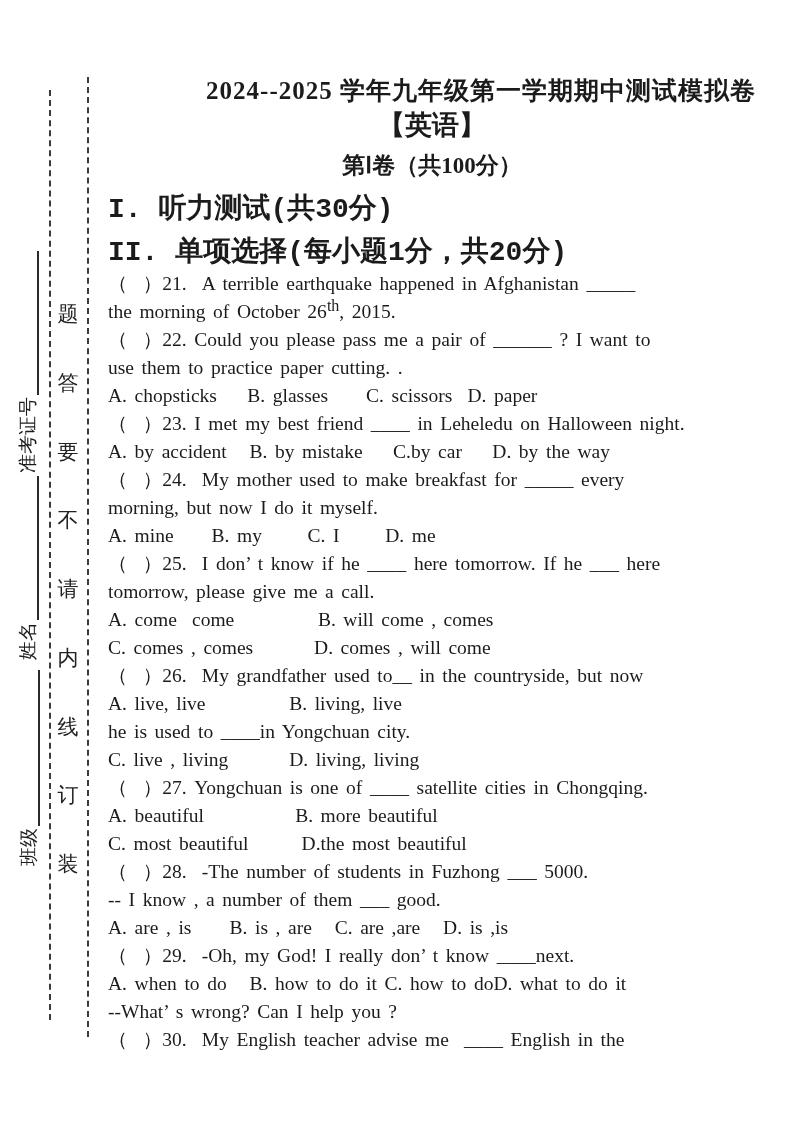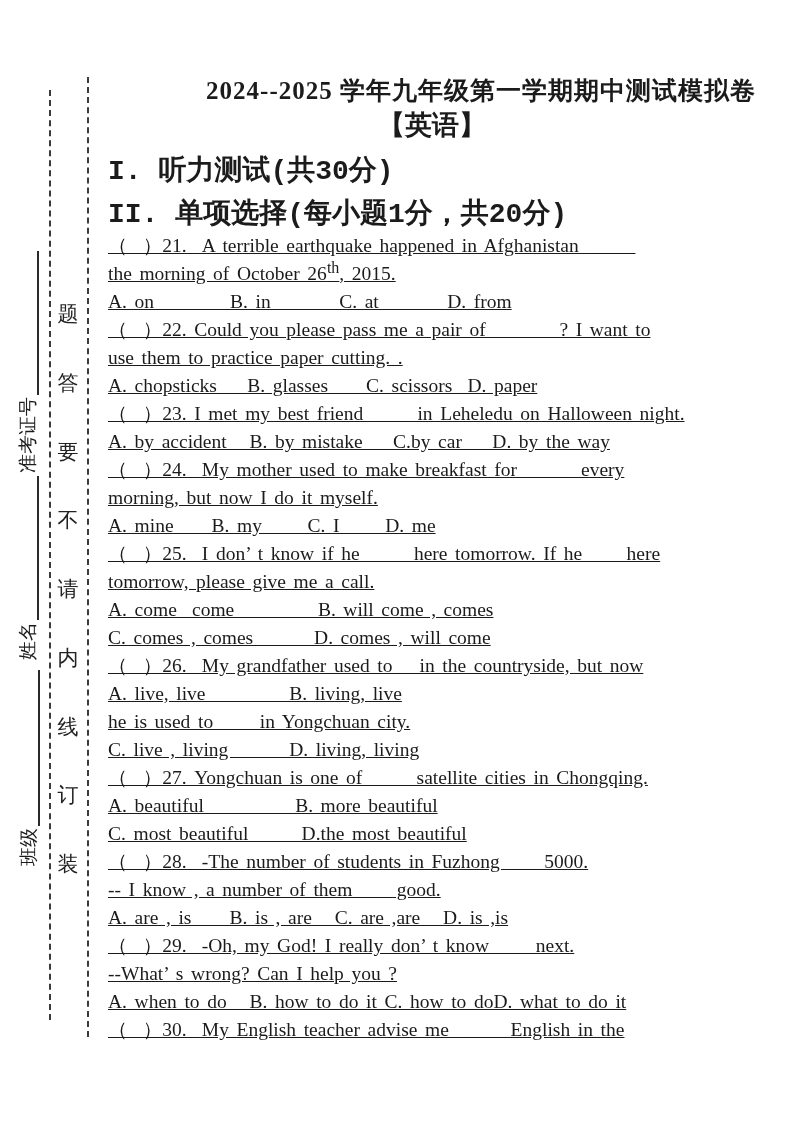--- a/index.html
+++ b/index.html
@@ -30,21 +30,21 @@
     display:flex;flex-direction:column;justify-content:space-between;align-items:center;
     font-size:21px;color:#222;
   }
   
   .content{position:absolute;left:108px;top:0;width:648px;}
   .title{margin-top:74px;text-align:right;font-weight:bold;font-size:25px;letter-spacing:1px;}
   .subject{text-align:center;font-weight:bold;font-size:27px;}
   .part{margin-top:7px;text-align:center;font-weight:bold;font-size:23px;}
   .sec{margin-top:14px;font-weight:bold;font-size:28px;font-family:Liberation Mono, monospace;line-height:29px;}
   .body-lines{margin-top:3px;font-size:19.5px;line-height:28px;}
-  .bline{white-space:pre;word-spacing:0.14em;text-decoration:underline;}
+  .bline{white-space:pre;word-spacing:0.14em;}
   .bline sup{font-size:16px;vertical-align:super;line-height:0;}
 </style>
 </head>
 <body>
 
 <div class="page">
 
   <div class="dash-line inner"></div>
   <div class="dash-line outer"></div>
 
@@ -69,27 +69,27 @@
     <span>请</span>
     <span>内</span>
     <span>线</span>
     <span>订</span>
     <span>装</span>
   </div>
 
   <div class="content">
     <div class="title">2024--2025 学年九年级第一学期期中测试模拟卷</div>
     <div class="subject">【英语】</div>
+    <div class="part">第Ⅰ卷（共100分）</div>
     <div class="sec">I.  听力测试(共30分)</div>
     <div class="sec">II.  单项选择(每小题1分，共20分)</div>
 
     <div class="body-lines">
       <div class="bline">（  ）21.  A terrible earthquake happened in Afghanistan _____</div>
       <div class="bline"><span>the morning of October 26</span><sup>th</sup><span>, 2015.</span></div>
-      <div class="bline">A. on          B. in         C. at         D. from</div>
       <div class="bline">（  ）22. Could you please pass me a pair of ______ ? I want to</div>
       <div class="bline">use them to practice paper cutting. .</div>
       <div class="bline">A. chopsticks    B. glasses     C. scissors  D. paper</div>
       <div class="bline">（  ）23. I met my best friend ____ in Leheledu on Halloween night.</div>
       <div class="bline">A. by accident   B. by mistake    C.by car    D. by the way</div>
       <div class="bline">（  ）24.  My mother used to make breakfast for _____ every</div>
       <div class="bline">morning, but now I do it myself.</div>
       <div class="bline">A. mine     B. my      C. I      D. me</div>
       <div class="bline">（  ）25.  I don’ t know if he ____ here tomorrow. If he ___ here</div>
       <div class="bline">tomorrow, please give me a call.</div>
@@ -99,18 +99,18 @@
       <div class="bline">A. live, live           B. living, live</div>
       <div class="bline">he is used to ____in Yongchuan city.</div>
       <div class="bline">C. live , living        D. living, living</div>
       <div class="bline">（  ）27. Yongchuan is one of ____ satellite cities in Chongqing.</div>
       <div class="bline">A. beautiful            B. more beautiful</div>
       <div class="bline">C. most beautiful       D.the most beautiful</div>
       <div class="bline">（  ）28.  -The number of students in Fuzhong ___ 5000.</div>
       <div class="bline">-- I know , a number of them ___ good.</div>
       <div class="bline">A. are , is     B. is , are   C. are ,are   D. is ,is</div>
       <div class="bline">（  ）29.  -Oh, my God! I really don’ t know ____next.</div>
+      <div class="bline">A. when to do   B. how to do it C. how to doD. what to do it</div>
       <div class="bline">--What’ s wrong? Can I help you ?</div>
-      <div class="bline">A. when to do   B. how to do it C. how to doD. what to do it</div>
       <div class="bline">（  ）30.  My English teacher advise me  ____ English in the</div>
     </div>
   </div>
 </div>
 
 </body></html>

